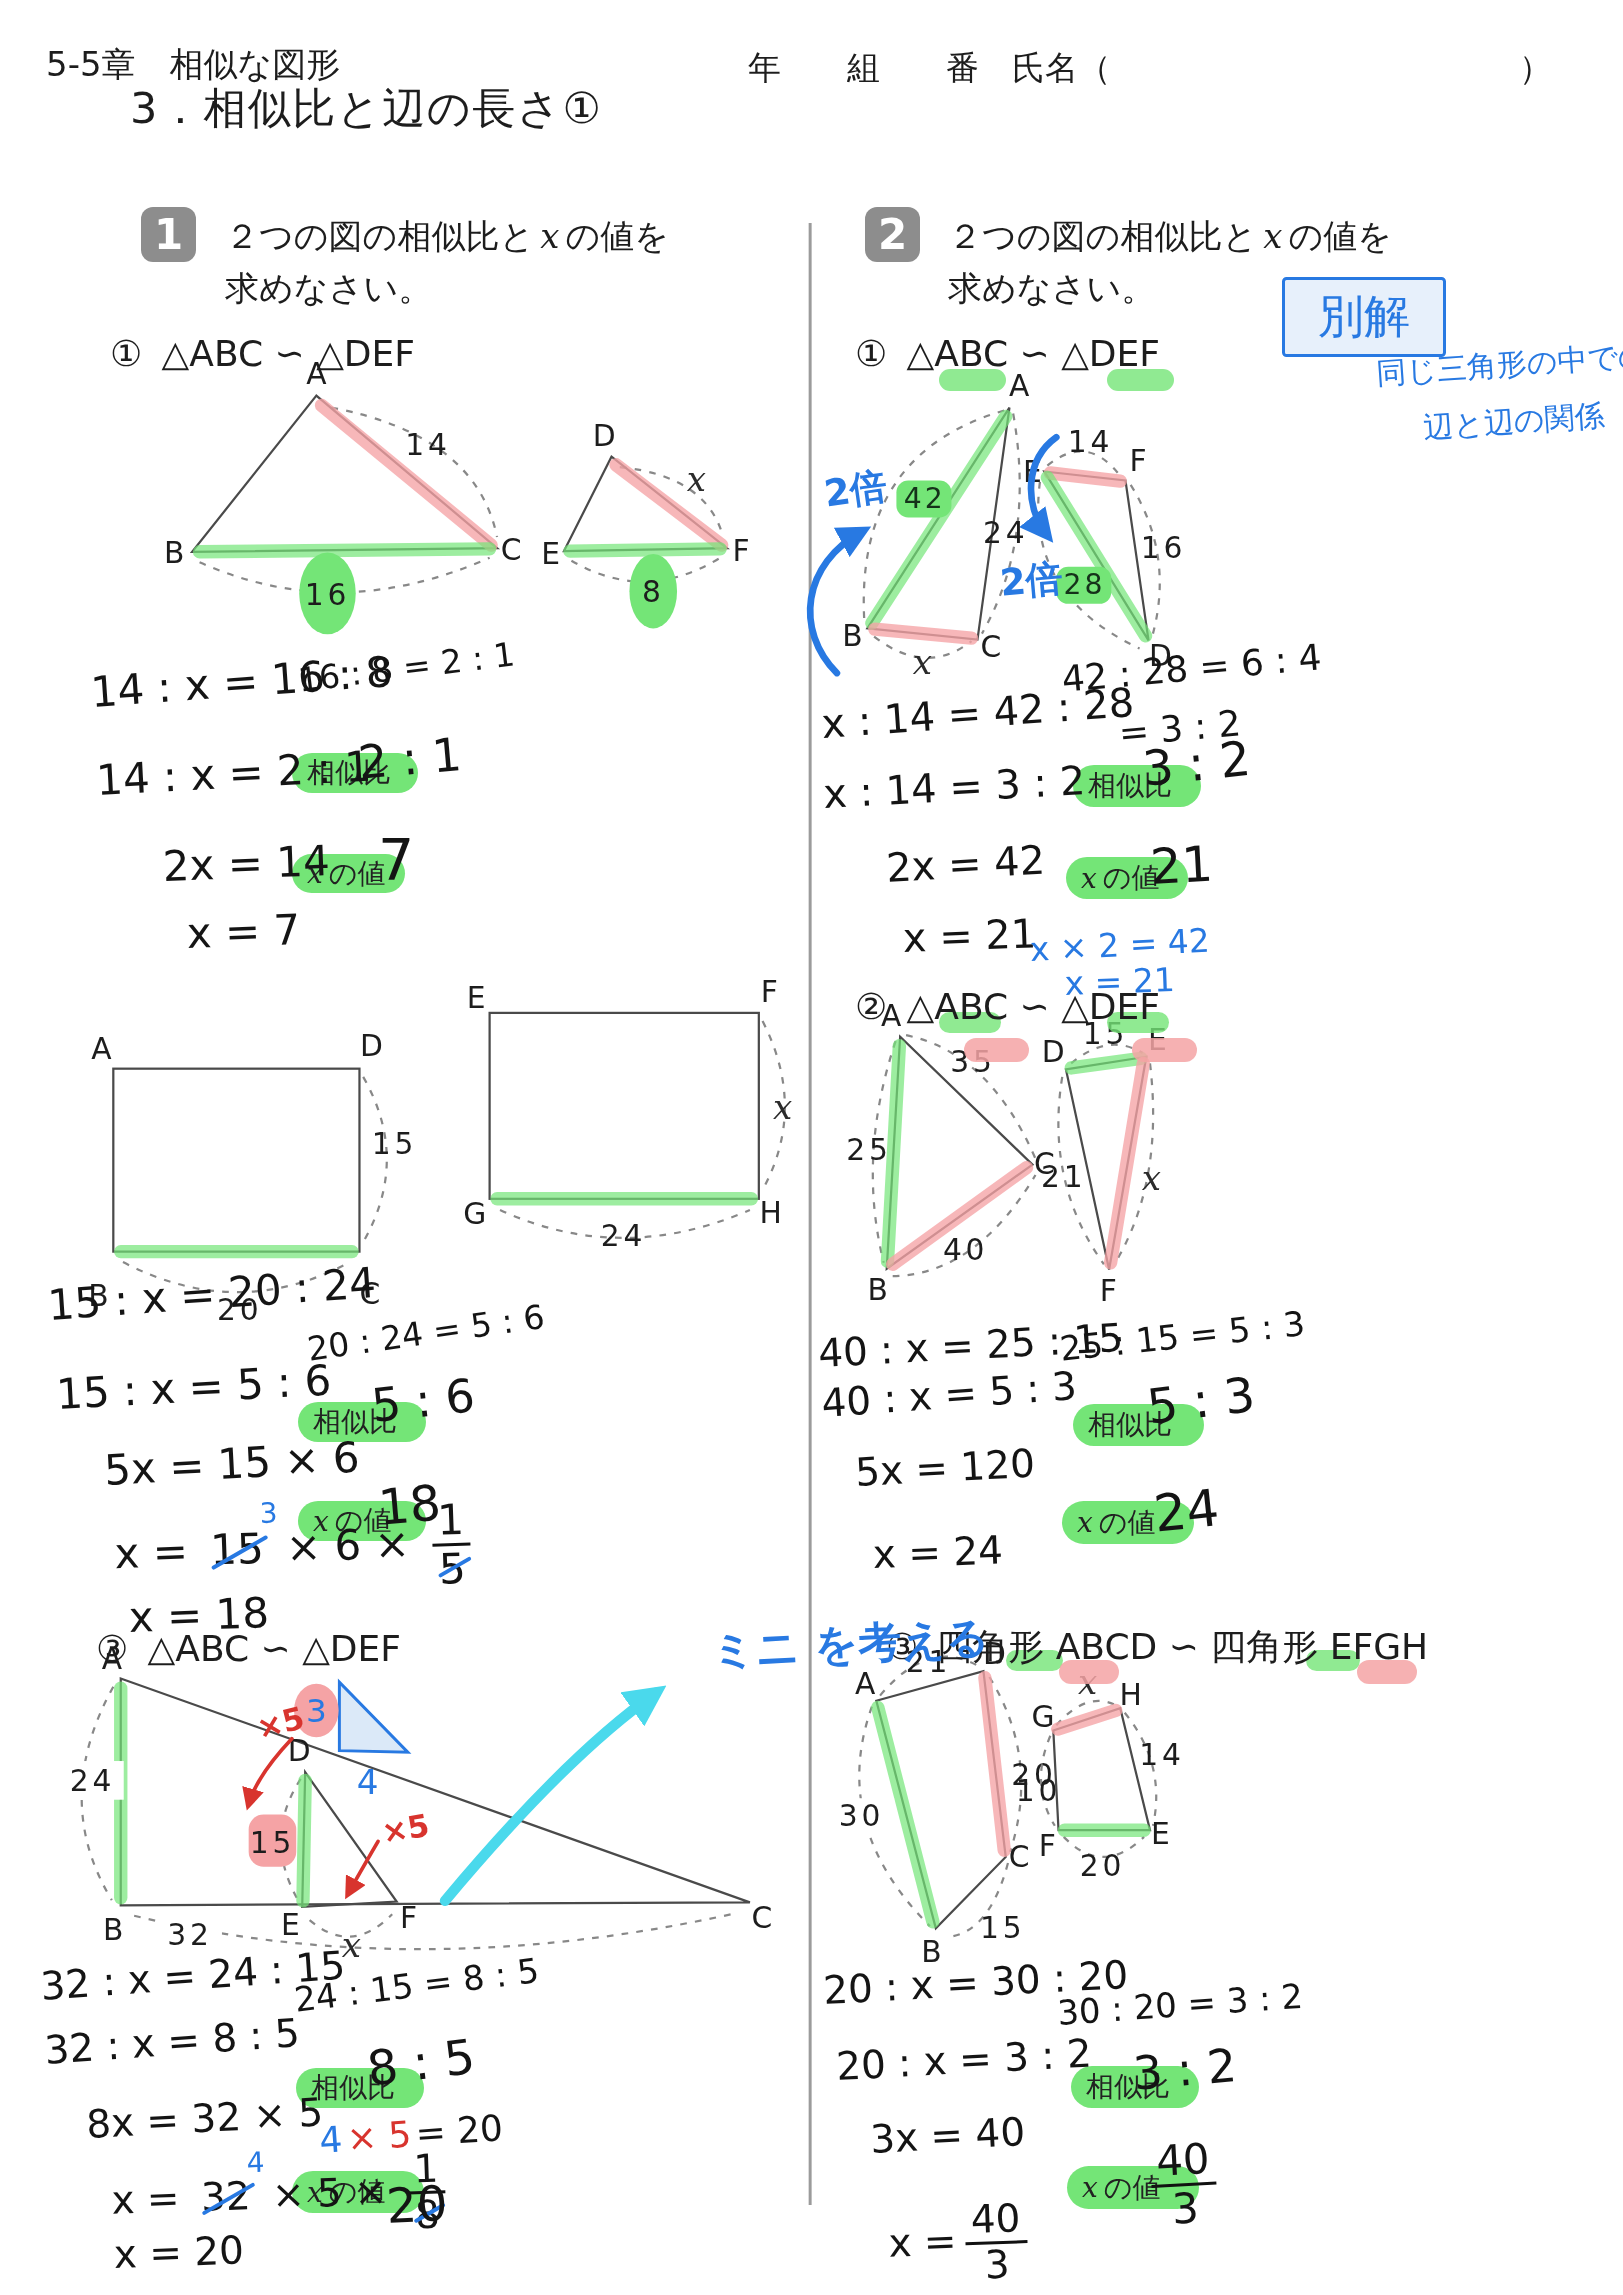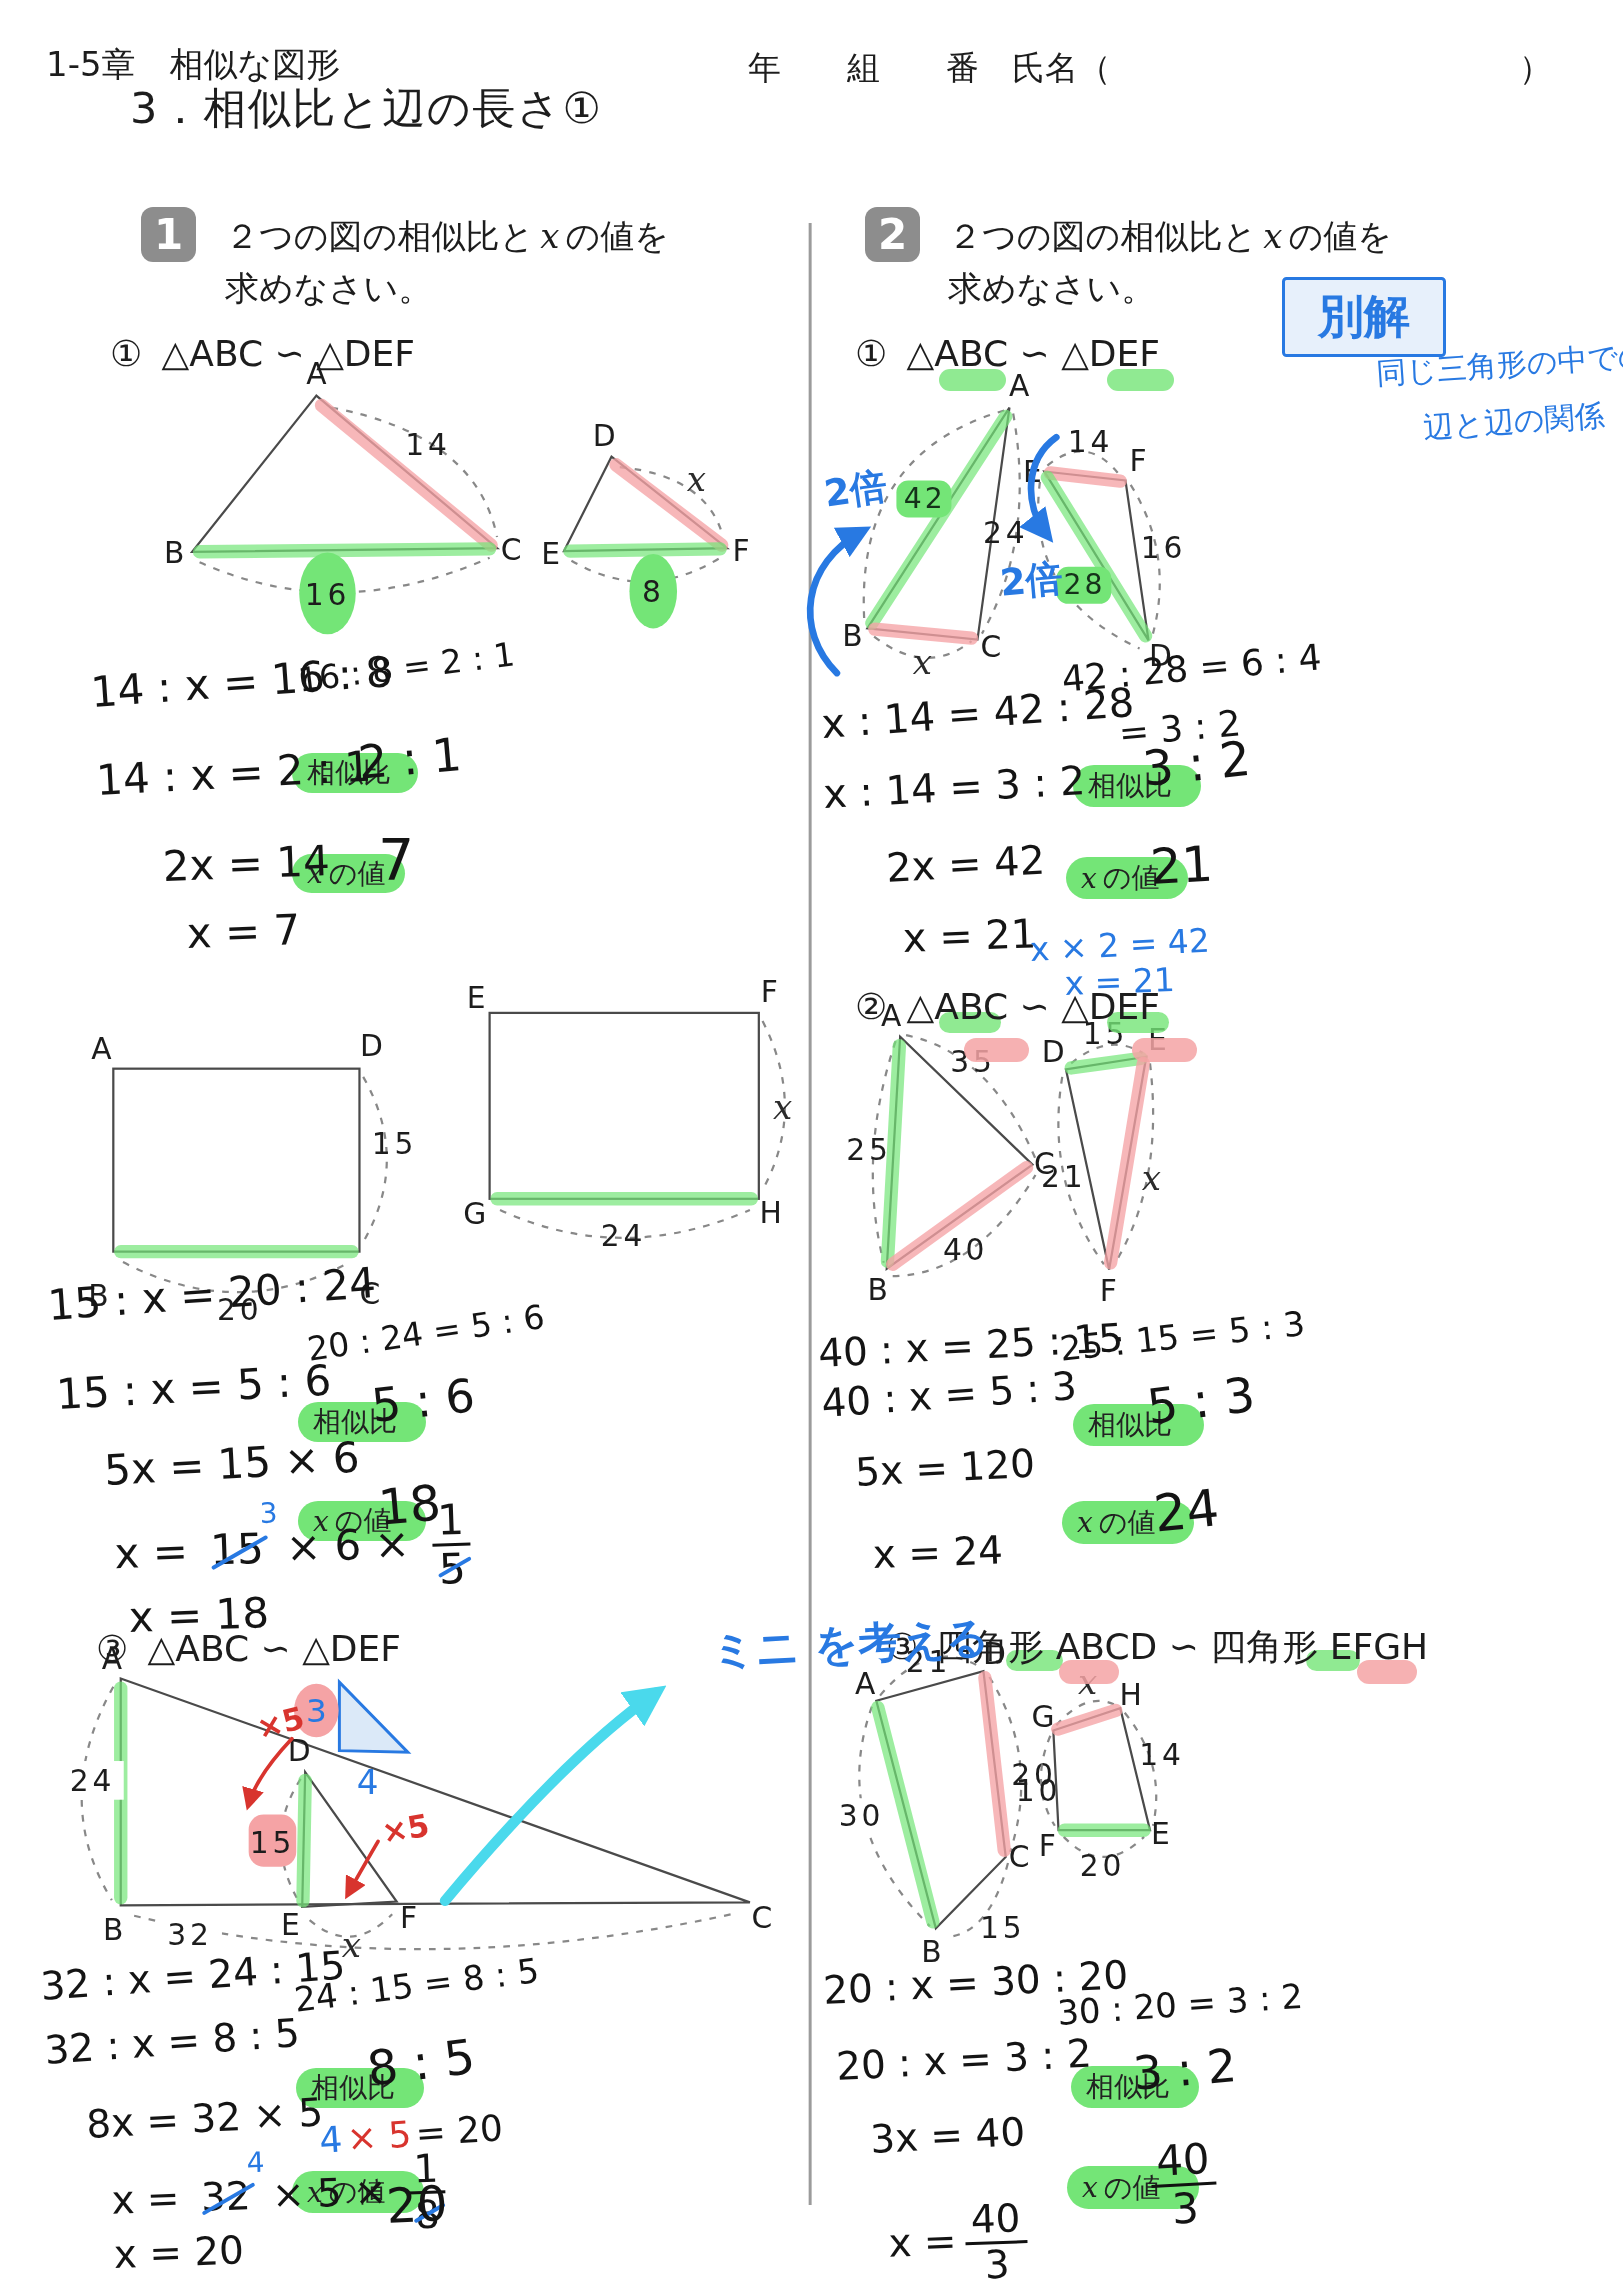--- a/index.html
+++ b/index.html
@@ -228,21 +228,21 @@
     <text class="vl" x="1520" y="2292">H</text>
     <text class="vl" x="1560" y="2480">E</text>
     <text class="vl" x="1408" y="2496">F</text>
     <text class="xl" x="1462" y="2278">x</text>
     <text class="ml" x="1562" y="2374">14</text>
     <text class="ml" x="1396" y="2422">10</text>
     <text class="ml" x="1482" y="2522">20</text>
   </g>
 </svg>
 
-<div class="printed" style="left:46px;top:42px;font-size:34px;">1-5章　相似な図形</div>
+<div class="printed" style="left:46px;top:42px;font-size:34px;">5-5章　相似な図形</div>
 <div class="printed" style="left:748px;top:46px;font-size:33px;">年　　組　　番　氏名（</div>
 <div class="printed" style="left:1519px;top:46px;font-size:33px;">）</div>
 <div class="printed" style="left:130px;top:80px;font-size:43px;letter-spacing:1.5px;">3．相似比と辺の長さ①</div>
 
 <div class="numbox" style="left:141px;top:207px;">1</div>
 <div class="printed" style="left:225px;top:214px;font-size:34px;"><span>２つの図の相似比と</span><span class="xi">x</span><span>の値を</span></div>
 <div class="printed" style="left:225px;top:266px;font-size:34px;">求めなさい。</div>
 
 <div class="printed" style="left:110px;top:333px;font-size:36px;"><span>①</span><span style="margin-left:19.3px;">△ABC ∽ △DEF</span></div>
 <div class="hw" style="left:89px;top:668px;font-size:42px;transform:rotate(-4deg);">14 : x = 16 : 8</div>
@@ -310,21 +310,21 @@
 <div class="pill" style="left:292px;top:2171px;width:132px;height:42px;">
       <span class="plab xi">x</span>
       <span class="plab">の値</span>
     </div>
 <div class="hw av" style="left:385px;top:2178px;font-size:48px;transform:rotate(-3deg);">20</div>
 
 <div class="numbox" style="left:865px;top:207px;">2</div>
 <div class="printed" style="left:948px;top:214px;font-size:34px;"><span>２つの図の相似比と</span><span class="xi">x</span><span>の値を</span></div>
 <div class="printed" style="left:948px;top:266px;font-size:34px;">求めなさい。</div>
 <div class="altbox" style="left:1282px;top:277px;width:158px;height:74px;">
-      <span class="blue" style="font-size:46px;font-weight:bold;">別解</span>
+      <span class="blue" style="font-size:46px;font-weight:normal;">別解</span>
     </div>
 <div class="hw blue" style="left:1375px;top:354px;font-size:30px;transform:rotate(-4deg);">同じ三角形の中での</div>
 <div class="hw blue" style="left:1422px;top:408px;font-size:30px;transform:rotate(-4deg);">辺と辺の関係</div>
 
 <div class="printed" style="left:855px;top:333px;font-size:36px;"><span>①</span><span style="margin-left:19.3px;">△ABC ∽ △DEF</span></div>
 <div class="ul ulg" style="left:939px;top:369px;width:67px;height:22px;"></div>
 <div class="ul ulg" style="left:1107px;top:369px;width:67px;height:22px;"></div>
 <div class="hw blue" style="left:821px;top:470px;font-size:37px;font-weight:bold;transform:rotate(-8deg);">2倍</div>
 <div class="hw blue" style="left:998px;top:559px;font-size:37px;font-weight:bold;transform:rotate(-5deg);">2倍</div>
 <div class="hw" style="left:1060px;top:659px;font-size:36px;transform:rotate(-5deg);">42 : 28 = 6 : 4</div>

